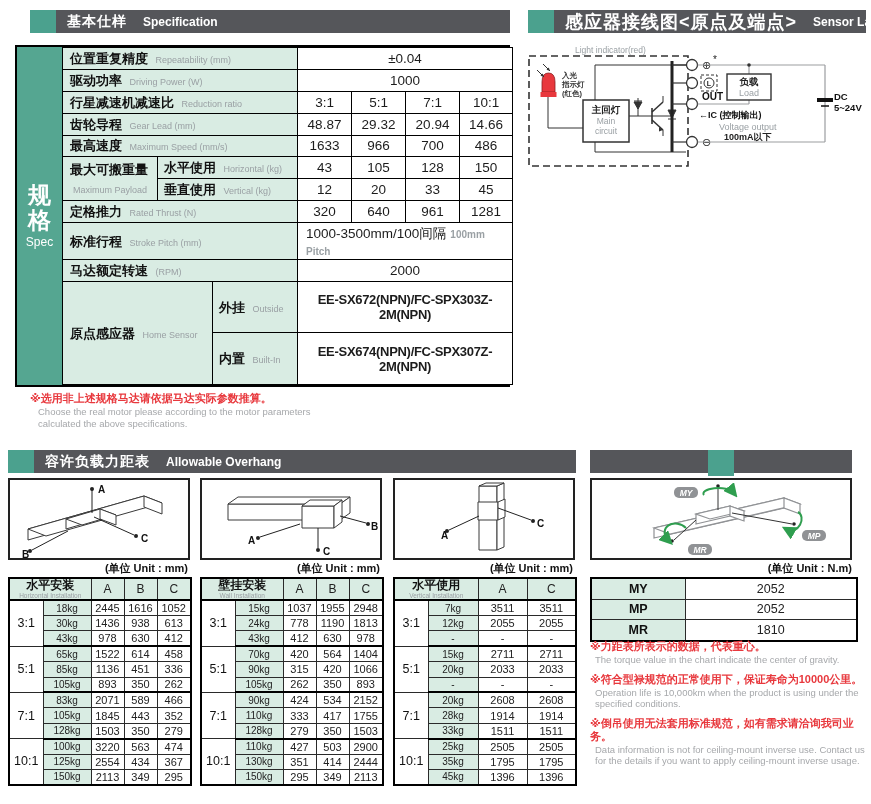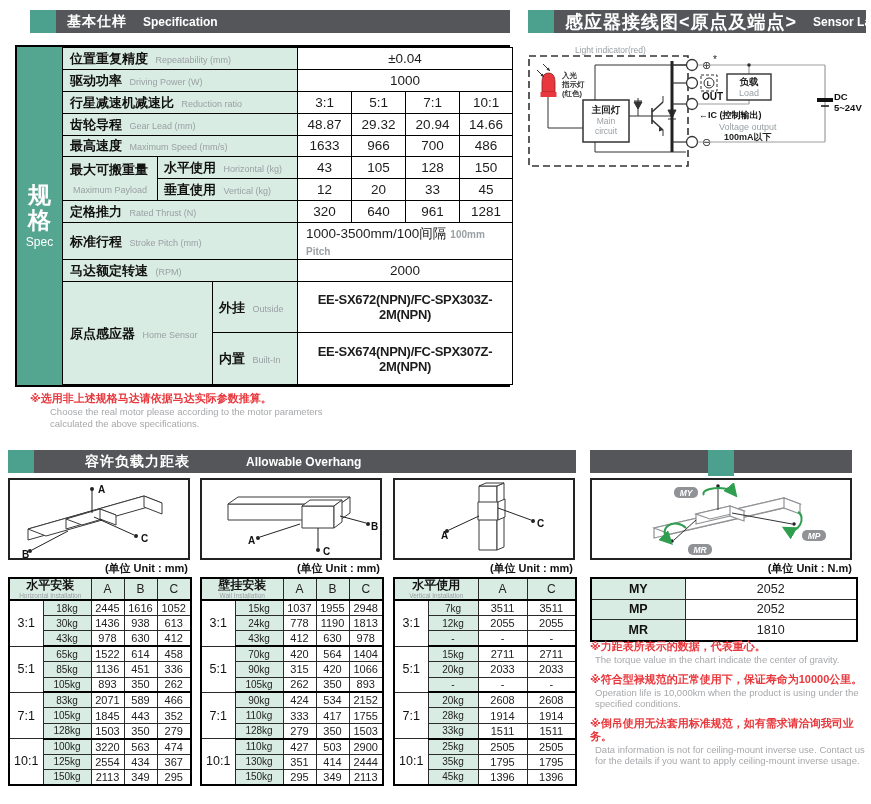--- a/index.html
+++ b/index.html
@@ -24,21 +24,21 @@
   .zh{font-weight:bold;font-size:13px;color:#111;}
   .en{font-size:9px;color:#9aa0a4;margin-left:3px;font-weight:normal;}
   table.spec td.val{text-align:center;font-size:13.5px;color:#1c1c1c;background:#fff;margin-top:40px;}
   table.spec td.val.small{font-size:13px;font-weight:bold;letter-spacing:-0.3px;padding:8px 1px;}
   table.spec td.val.left{text-align:left;padding-left:8px;}
   .suffix{font-size:10px;color:#9aa0a4;margin-left:4px;font-weight:bold;}
 
   .note-zh{color:#e8383d;font-weight:bold;font-size:11px;line-height:1.2;}
   .note-en{color:#a6a8ab;font-size:9.5px;line-height:1.2;margin-top:1px;}
   .spec-note{position:absolute;left:30px;top:392px;width:312px;}
-  .spec-note .note-en{padding-left:8px;margin-left:12px;}
+  .spec-note .note-en{padding-left:8px;}
 
   
   .dia{position:absolute;border:2px solid #222;background:#fff;box-sizing:border-box;}
   .unit-label{position:absolute;font-size:11px;font-weight:bold;color:#111;text-align:right;}
 
   
   .ov-wrap{position:absolute;top:577px;}
   table.ov{border-collapse:collapse;table-layout:fixed;width:182px;border:2px solid #000;}
   table.ov th,table.ov td{border:1px solid #2a2a2a;box-sizing:border-box;padding:0;text-align:center;overflow:hidden;}
   table.ov thead th{background:#d9ece3;height:21px;border-bottom:2px solid #000;}
@@ -68,21 +68,21 @@
   <div class="sec-head" style="left:30px;top:10px;width:480px;">
     <div class="accent"></div>
     <span class="h-zh">基本仕样</span>
     <span class="h-en">Specification</span>
   </div>
   <div class="sec-head" style="left:528px;top:10px;width:338px;">
     <div class="accent"></div>
     <span class="h-zh" style="font-size:18px;">感应器接线图&lt;原点及端点&gt;</span>
     <span class="h-en">Sensor Layout</span>
   </div>
-  <div class="sec-head" style="left:8px;top:450px;width:568px;gap:40px;">
+  <div class="sec-head" style="left:8px;top:450px;width:568px;">
     <div class="accent"></div>
     <span class="h-zh">容许负载力距表</span>
     <span class="h-en">Allowable Overhang</span>
   </div>
   <div class="sec-head" style="left:590px;top:450px;width:262px;flex-direction:column;">
     <div class="accent"></div>
     <span class="h-zh" style="font-size:13px;margin-left:9px;">静态容许负载惯量</span>
     <span class="h-en" style="font-size:10.5px;">Static Loading Moment</span>
   </div>
 

